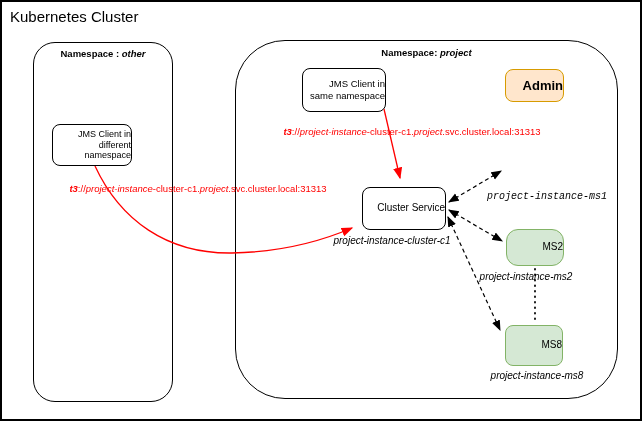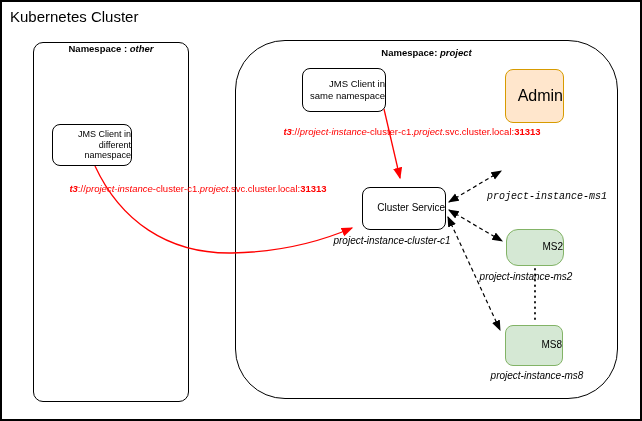--- a/index.html
+++ b/index.html
@@ -25,40 +25,41 @@
     left:8px;top:6px;
     font-size:15px;color:#000;
   }
   .ns{
     border:1px solid var(--line);
     background:transparent;
     text-align:center;
     font-size:9.5px;
     font-weight:bold;
   }
-  .ns-other{left:31px;top:40px;width:156px;height:360px;border-radius:10px;}
+  .ns-other{left:31px;top:40px;width:140px;height:360px;border-radius:22px;padding-top:5px;}
   .ns-project{left:233px;top:38px;width:383px;height:359px;border-radius:50px;padding-top:6px;}
   .ns .nsname{font-style:italic;}
   svg.wires{left:0;top:0;width:642px;height:421px;pointer-events:none;}
   .node{
     border:1px solid var(--line);
     border-radius:8px;
     background:#fff;
     display:flex;flex-direction:column;
     align-items:flex-end;justify-content:center;
     font-size:9.5px;line-height:1.22;
     text-align:center;color:#000;
   }
   .node-jms-diff{left:50px;top:122px;width:80px;height:42px;font-size:9px;}
   .node-jms-same{left:300px;top:66px;width:84px;height:44px;}
   .node-cluster{left:360px;top:185px;width:84px;height:43px;font-size:10px;}
   .node-admin{
-    left:503px;top:67px;width:59px;height:54px;
+    left:503px;top:67px;width:59px;height:33px;
     background:var(--orange-fill);border:1px solid var(--orange-stroke);
-    font-size:16px;
+    font-size:13px;
+    font-weight:bold;
   }
   .node-ms{
     background:var(--green-fill);border:1px solid var(--green-stroke);
     font-size:10px;
   }
   .node-ms1{left:503px;top:147px;width:59px;height:38px;}
   .node-ms2{left:504px;top:227px;width:58px;height:37px;border-radius:12px;}
   .node-ms8{left:503px;top:323px;width:58px;height:41px;}
   .sublabel{
     font-style:italic;font-size:10px;color:#000;
@@ -69,21 +70,21 @@
   .sub-ms2{left:474px;top:269px;width:100px;font-style:italic;}
   .sub-ms8{left:485px;top:368px;width:100px;}
   .urltext{
     color:var(--red);
     font-size:9.5px;
     text-align:center;white-space:nowrap;
   }
   .url-same{left:240px;top:124px;width:340px;}
   .url-diff{left:28px;top:181px;width:336px;}
   .urltext .b{font-weight:bold;font-style:italic;}
-  .urltext .bi{font-weight:bold;}
+  .urltext .bi{font-weight:normal;}
   .urltext .i{font-style:italic;}
 </style>
 </head>
 <body>
 
 <div class="canvas">
 
   <div class="abs title">Kubernetes Cluster</div>
 
   <div class="abs ns ns-other">

